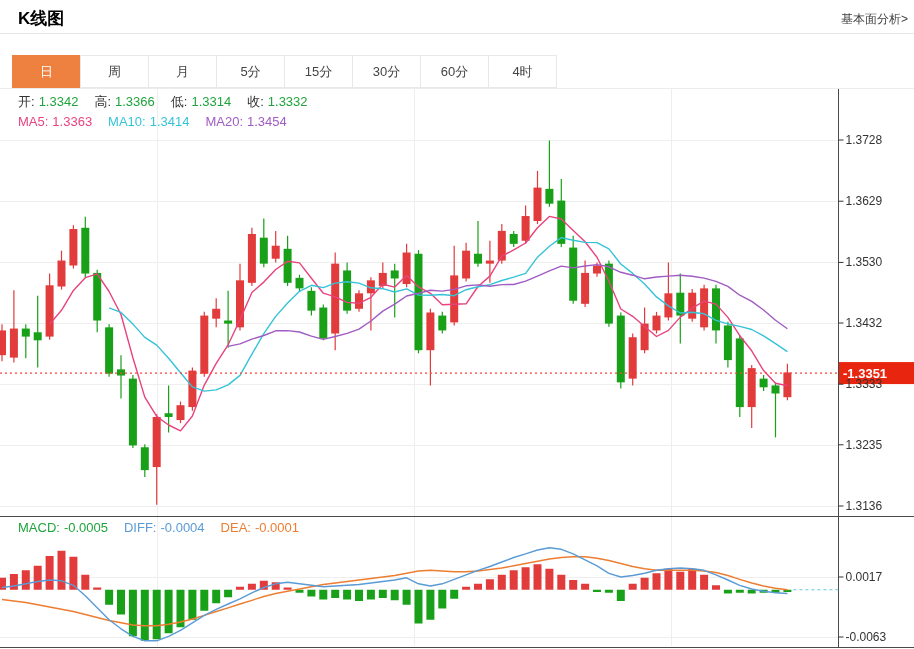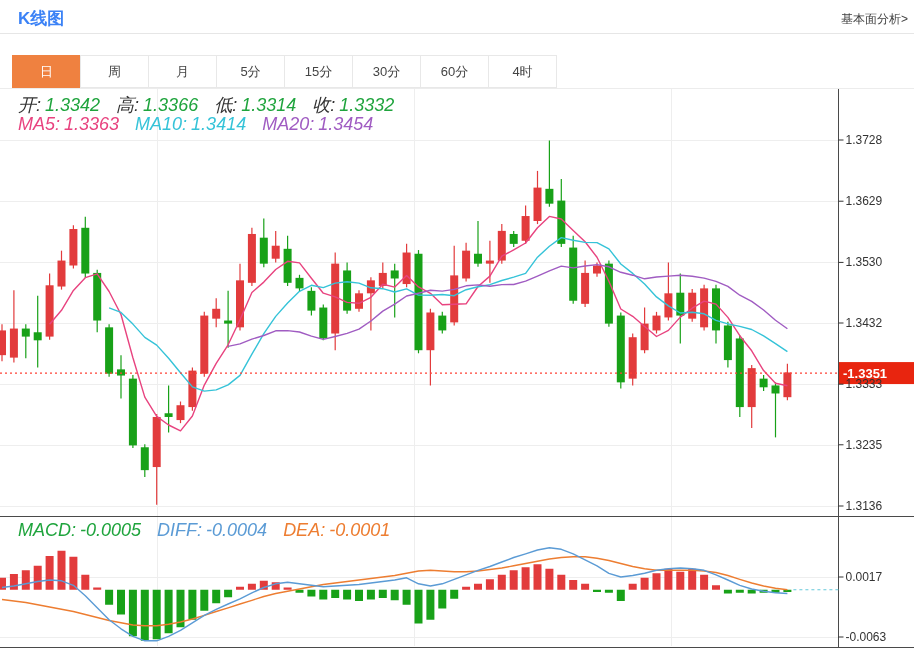--- a/index.html
+++ b/index.html
@@ -1,28 +1,28 @@
 <!DOCTYPE html>
 <html><head>
 <meta charset="utf-8">
 <style>
   html,body{margin:0;padding:0;background:#fff;}
   .page{position:relative;width:914px;height:649px;overflow:hidden;background:#fff;
         font-family:"Liberation Sans","DejaVu Sans",sans-serif;}
-  .hdr-title{position:absolute;left:18px;top:7px;font-size:17px;font-weight:bold;color:#3b82f6;}
+  .hdr-title{position:absolute;left:18px;top:7px;font-size:17px;font-weight:bold;color:#000000;}
   .hdr-link{position:absolute;right:6px;top:11px;font-size:12px;color:#404040;text-decoration:none;cursor:pointer;}
   .divider{position:absolute;left:0;top:33px;width:914px;height:1px;background:#e6e6e6;}
   .tabbar{position:absolute;left:12px;top:55px;height:33px;display:flex;}
   .tabbar-underline{position:absolute;left:0;top:88px;width:914px;height:1px;background:#ececec;}
   .tab{width:69px;height:33px;box-sizing:border-box;border:1px solid #e8e8e8;margin-left:-1px;
        display:flex;align-items:center;justify-content:center;font-size:13px;color:#444;
        background:#fff;cursor:pointer;}
   .tab:first-child{margin-left:0;}
   .tab.active{color:#fff;border-color:transparent;}
-  .readout{position:absolute;font-size:18px;white-space:nowrap;font-style:italic;}
+  .readout{position:absolute;font-size:13px;white-space:nowrap;}
   .readout span{margin-right:4px;}
   .readout .pair{margin-right:12px;}
   svg{position:absolute;left:0;top:0;}
 </style>
 </head>
 <body>
 <div class="page">
 
 <div class="hdr-title">K线图</div>
 <a class="hdr-link">基本面分析&gt;</a>

